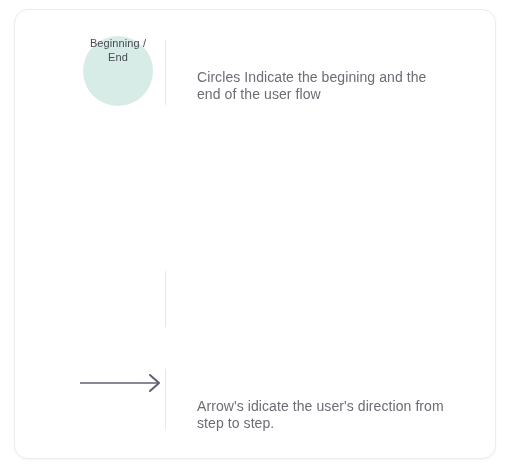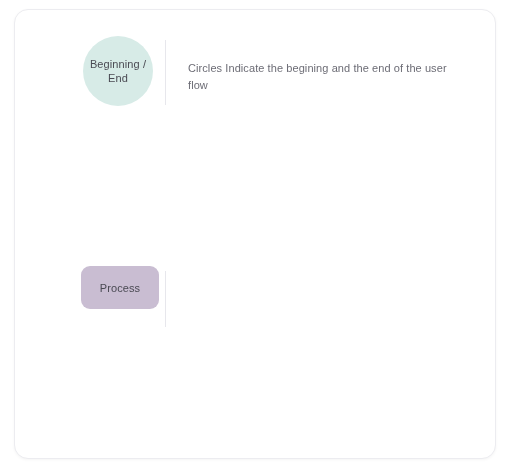--- a/index.html
+++ b/index.html
@@ -45,21 +45,20 @@
 
   .shape-circle {
     position: absolute;
     left: 16px;
     top: 26px;
     width: 70px;
     height: 70px;
     border-radius: 50%;
     background: #d7ebe7;
     display: flex;
-    align-items: center;
     justify-content: center;
   }
 
   .shape-diamond-wrap {
     position: absolute;
     left: 14px;
     top: 8px;
     width: 80px;
     height: 80px;
     display: flex;
@@ -119,25 +118,25 @@
     background: #e7e7ec;
   }
 
   
   .desc-cell {
     position: absolute;
     left: 167px;
     width: 282px;
   }
   .desc-text {
-    font-size: 11px;
+    font-size: 14px;
     line-height: 16.5px;
     color: #6c6c75;
     letter-spacing: 0.08px;
-    margin: 6px;
+    margin: 15px;
   }
 
   
   #row-0 { top: 0px;   height: 123px; }
   #row-1 { top: 123px; height: 122px; }
   #row-2 { top: 245px; height: 100px; }
   #row-3 { top: 345px; height: 105px; }
 
   #row-0 .row-divider { top: 30px;  height: 65px; }
   #row-1 .row-divider { top: 28px;  height: 68px; }
@@ -162,22 +161,31 @@
       </div>
     </div>
     <div class="row-divider"></div>
     <div class="desc-cell">
       <p class="desc-text">Circles Indicate the begining and the end of the user flow</p>
     </div>
   </div>
 
 
   <div class="legend-row" id="row-2">
+    <div class="row-divider"></div>
+  </div>
+
+  <div class="legend-row" id="row-3">
     <div class="shape-cell">
-      <div class="shape-rect">
-        <span class="shape-label">Process</span>
+      <div class="shape-arrow">
+        <svg width="84" height="20" viewBox="0 0 84 20" fill="none" xmlns="http://www.w3.org/2000/svg">
+          <line x1="1" y1="10" x2="80" y2="10" stroke="#5f5f72" stroke-width="1.6"></line>
+          <polyline points="71,2 80,10 71,18" fill="none" stroke="#5f5f72" stroke-width="2" stroke-linecap="round" stroke-linejoin="round"></polyline>
+        </svg>
       </div>
     </div>
     <div class="row-divider"></div>
+    <div class="desc-cell">
+      <p class="desc-text">Arrow's idicate the user's direction from step to step.</p>
+    </div>
   </div>
-
 
 </div>
 
 </body></html>

